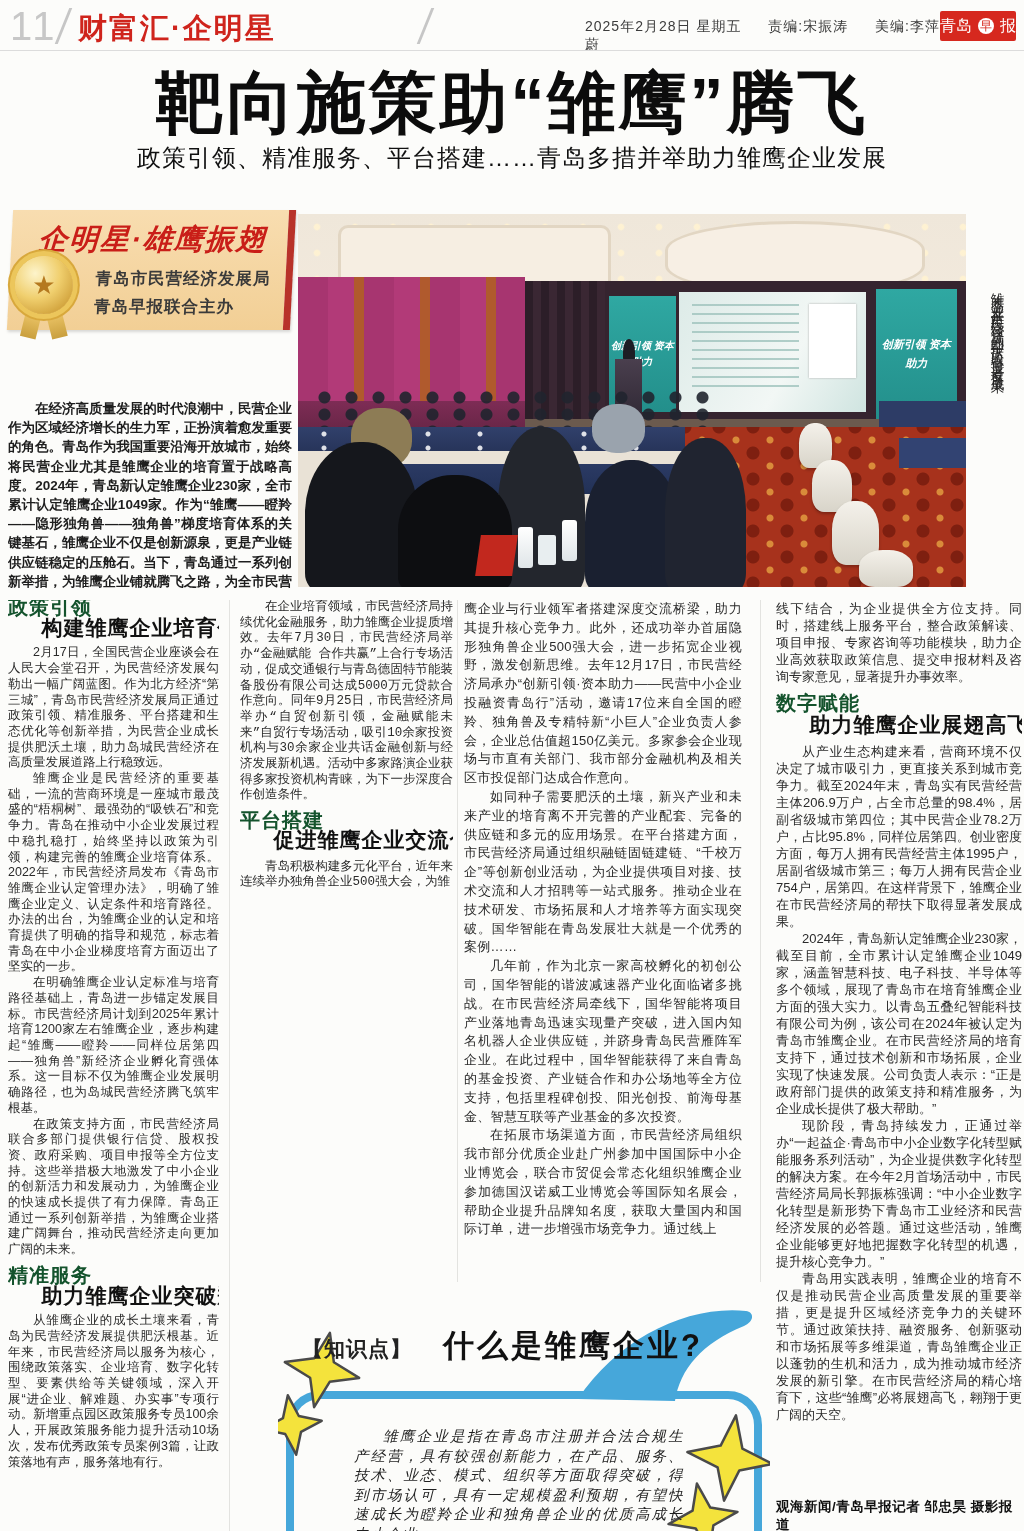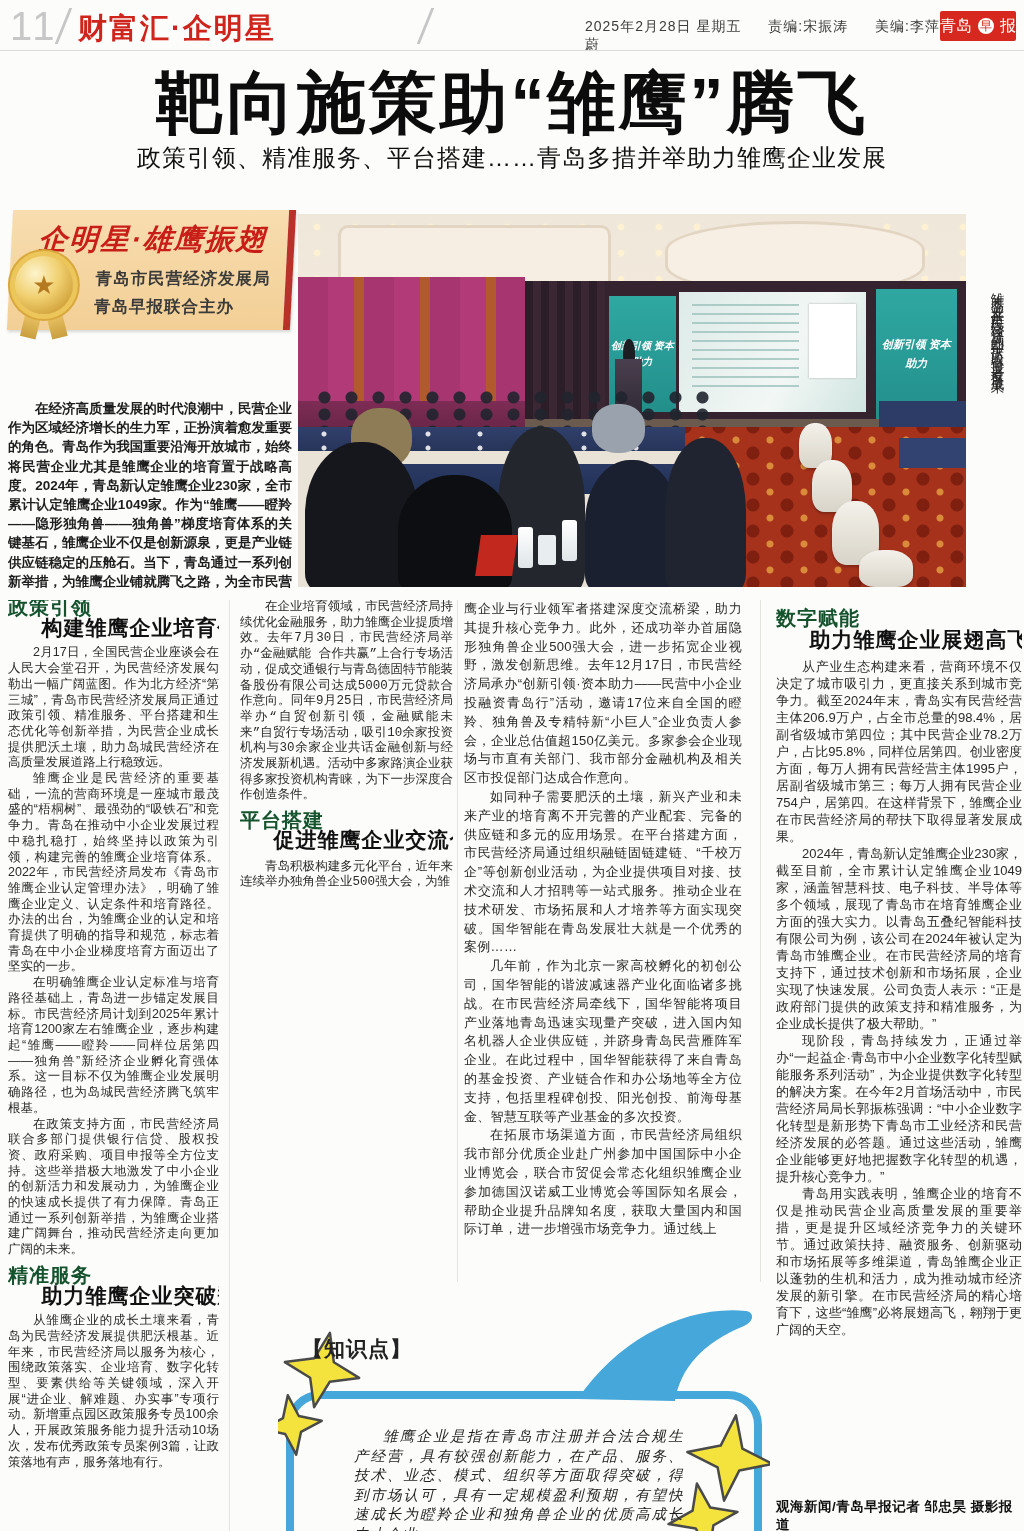--- a/index.html
+++ b/index.html
@@ -204,20 +204,21 @@
 </div>
 
 <div class="col col3">
   <p class="noindent">鹰企业与行业领军者搭建深度交流桥梁，助力其提升核心竞争力。此外，还成功举办首届隐形独角兽企业500强大会，进一步拓宽企业视野，激发创新思维。去年12月17日，市民营经济局承办“创新引领·资本助力——民营中小企业投融资青岛行”活动，邀请17位来自全国的瞪羚、独角兽及专精特新“小巨人”企业负责人参会，企业总估值超150亿美元。多家参会企业现场与市直有关部门、我市部分金融机构及相关区市投促部门达成合作意向。</p>
   <p>如同种子需要肥沃的土壤，新兴产业和未来产业的培育离不开完善的产业配套、完备的供应链和多元的应用场景。在平台搭建方面，市民营经济局通过组织融链固链建链、“千校万企”等创新创业活动，为企业提供项目对接、技术交流和人才招聘等一站式服务。推动企业在技术研发、市场拓展和人才培养等方面实现突破。国华智能在青岛发展壮大就是一个优秀的案例……</p>
   <p>几年前，作为北京一家高校孵化的初创公司，国华智能的谐波减速器产业化面临诸多挑战。在市民营经济局牵线下，国华智能将项目产业落地青岛迅速实现量产突破，进入国内知名机器人企业供应链，并跻身青岛民营雁阵军企业。在此过程中，国华智能获得了来自青岛的基金投资、产业链合作和办公场地等全方位支持，包括里程碑创投、阳光创投、前海母基金、智慧互联等产业基金的多次投资。</p>
   <p>在拓展市场渠道方面，市民营经济局组织我市部分优质企业赴广州参加中国国际中小企业博览会，联合市贸促会常态化组织雏鹰企业参加德国汉诺威工业博览会等国际知名展会，帮助企业提升品牌知名度，获取大量国内和国际订单，进一步增强市场竞争力。通过线上</p>
 </div>
 
 <div class="col col4">
+  <p class="noindent">线下结合，为企业提供全方位支持。同时，搭建线上服务平台，整合政策解读、项目申报、专家咨询等功能模块，助力企业高效获取政策信息、提交申报材料及咨询专家意见，显著提升办事效率。</p>
   <div class="kicker">数字赋能</div>
   <div class="coltitle">助力雏鹰企业展翅高飞</div>
   <p>从产业生态构建来看，营商环境不仅决定了城市吸引力，更直接关系到城市竞争力。截至2024年末，青岛实有民营经营主体206.9万户，占全市总量的98.4%，居副省级城市第四位；其中民营企业78.2万户，占比95.8%，同样位居第四。创业密度方面，每万人拥有民营经营主体1995户，居副省级城市第三；每万人拥有民营企业754户，居第四。在这样背景下，雏鹰企业在市民营经济局的帮扶下取得显著发展成果。</p>
   <p>2024年，青岛新认定雏鹰企业230家，截至目前，全市累计认定雏鹰企业1049家，涵盖智慧科技、电子科技、半导体等多个领域，展现了青岛市在培育雏鹰企业方面的强大实力。以青岛五叠纪智能科技有限公司为例，该公司在2024年被认定为青岛市雏鹰企业。在市民营经济局的培育支持下，通过技术创新和市场拓展，企业实现了快速发展。公司负责人表示：“正是政府部门提供的政策支持和精准服务，为企业成长提供了极大帮助。”</p>
   <p>现阶段，青岛持续发力，正通过举办“一起益企·青岛市中小企业数字化转型赋能服务系列活动”，为企业提供数字化转型的解决方案。在今年2月首场活动中，市民营经济局局长郭振栋强调：“中小企业数字化转型是新形势下青岛市工业经济和民营经济发展的必答题。通过这些活动，雏鹰企业能够更好地把握数字化转型的机遇，提升核心竞争力。”</p>
   <p>青岛用实践表明，雏鹰企业的培育不仅是推动民营企业高质量发展的重要举措，更是提升区域经济竞争力的关键环节。通过政策扶持、融资服务、创新驱动和市场拓展等多维渠道，青岛雏鹰企业正以蓬勃的生机和活力，成为推动城市经济发展的新引擎。在市民营经济局的精心培育下，这些“雏鹰”必将展翅高飞，翱翔于更广阔的天空。</p>
 </div>
 <div class="byline">观海新闻/青岛早报记者 邹忠昊 摄影报道</div>
 
 <div class="kbox">
@@ -225,16 +226,17 @@
     <rect x="12" y="108" width="468" height="220" rx="30" fill="none" stroke="#46a7da" stroke-width="8"></rect>
     <path d="M300,112 C340,52 408,18 468,24 C476,25 477,34 466,39 C424,56 402,82 397,114 Z" fill="#46a7da"></path>
     <g stroke="#4a4a4a" stroke-width="2.5" fill="#f4e33c" stroke-linejoin="round">
       <polygon points="44,45 54,73 82,83 54,93 44,121 34,93 6,83 34,73" transform="rotate(12 44 83)"></polygon>
       <polygon points="14,108 22,130 44,138 22,146 14,168 6,146 -16,138 6,130" transform="rotate(-8 14 138)"></polygon>
       <polygon points="452,128 463,160 495,171 463,182 452,214 441,182 409,171 441,160" transform="rotate(8 452 171)"></polygon>
       <polygon points="425,196 434,222 460,231 434,240 425,266 416,240 390,231 416,222" transform="rotate(-10 425 231)"></polygon>
     </g>
   </svg>
   <div class="kbox-label">【知识点】</div>
+  <div class="kbox-title">什么是雏鹰企业?</div>
   <div class="kbox-body">
     <p>雏鹰企业是指在青岛市注册并合法合规生产经营，具有较强创新能力，在产品、服务、技术、业态、模式、组织等方面取得突破，得到市场认可，具有一定规模盈利预期，有望快速成长为瞪羚企业和独角兽企业的优质高成长中小企业。</p>
   </div>
 </div>
 
 </body></html>

